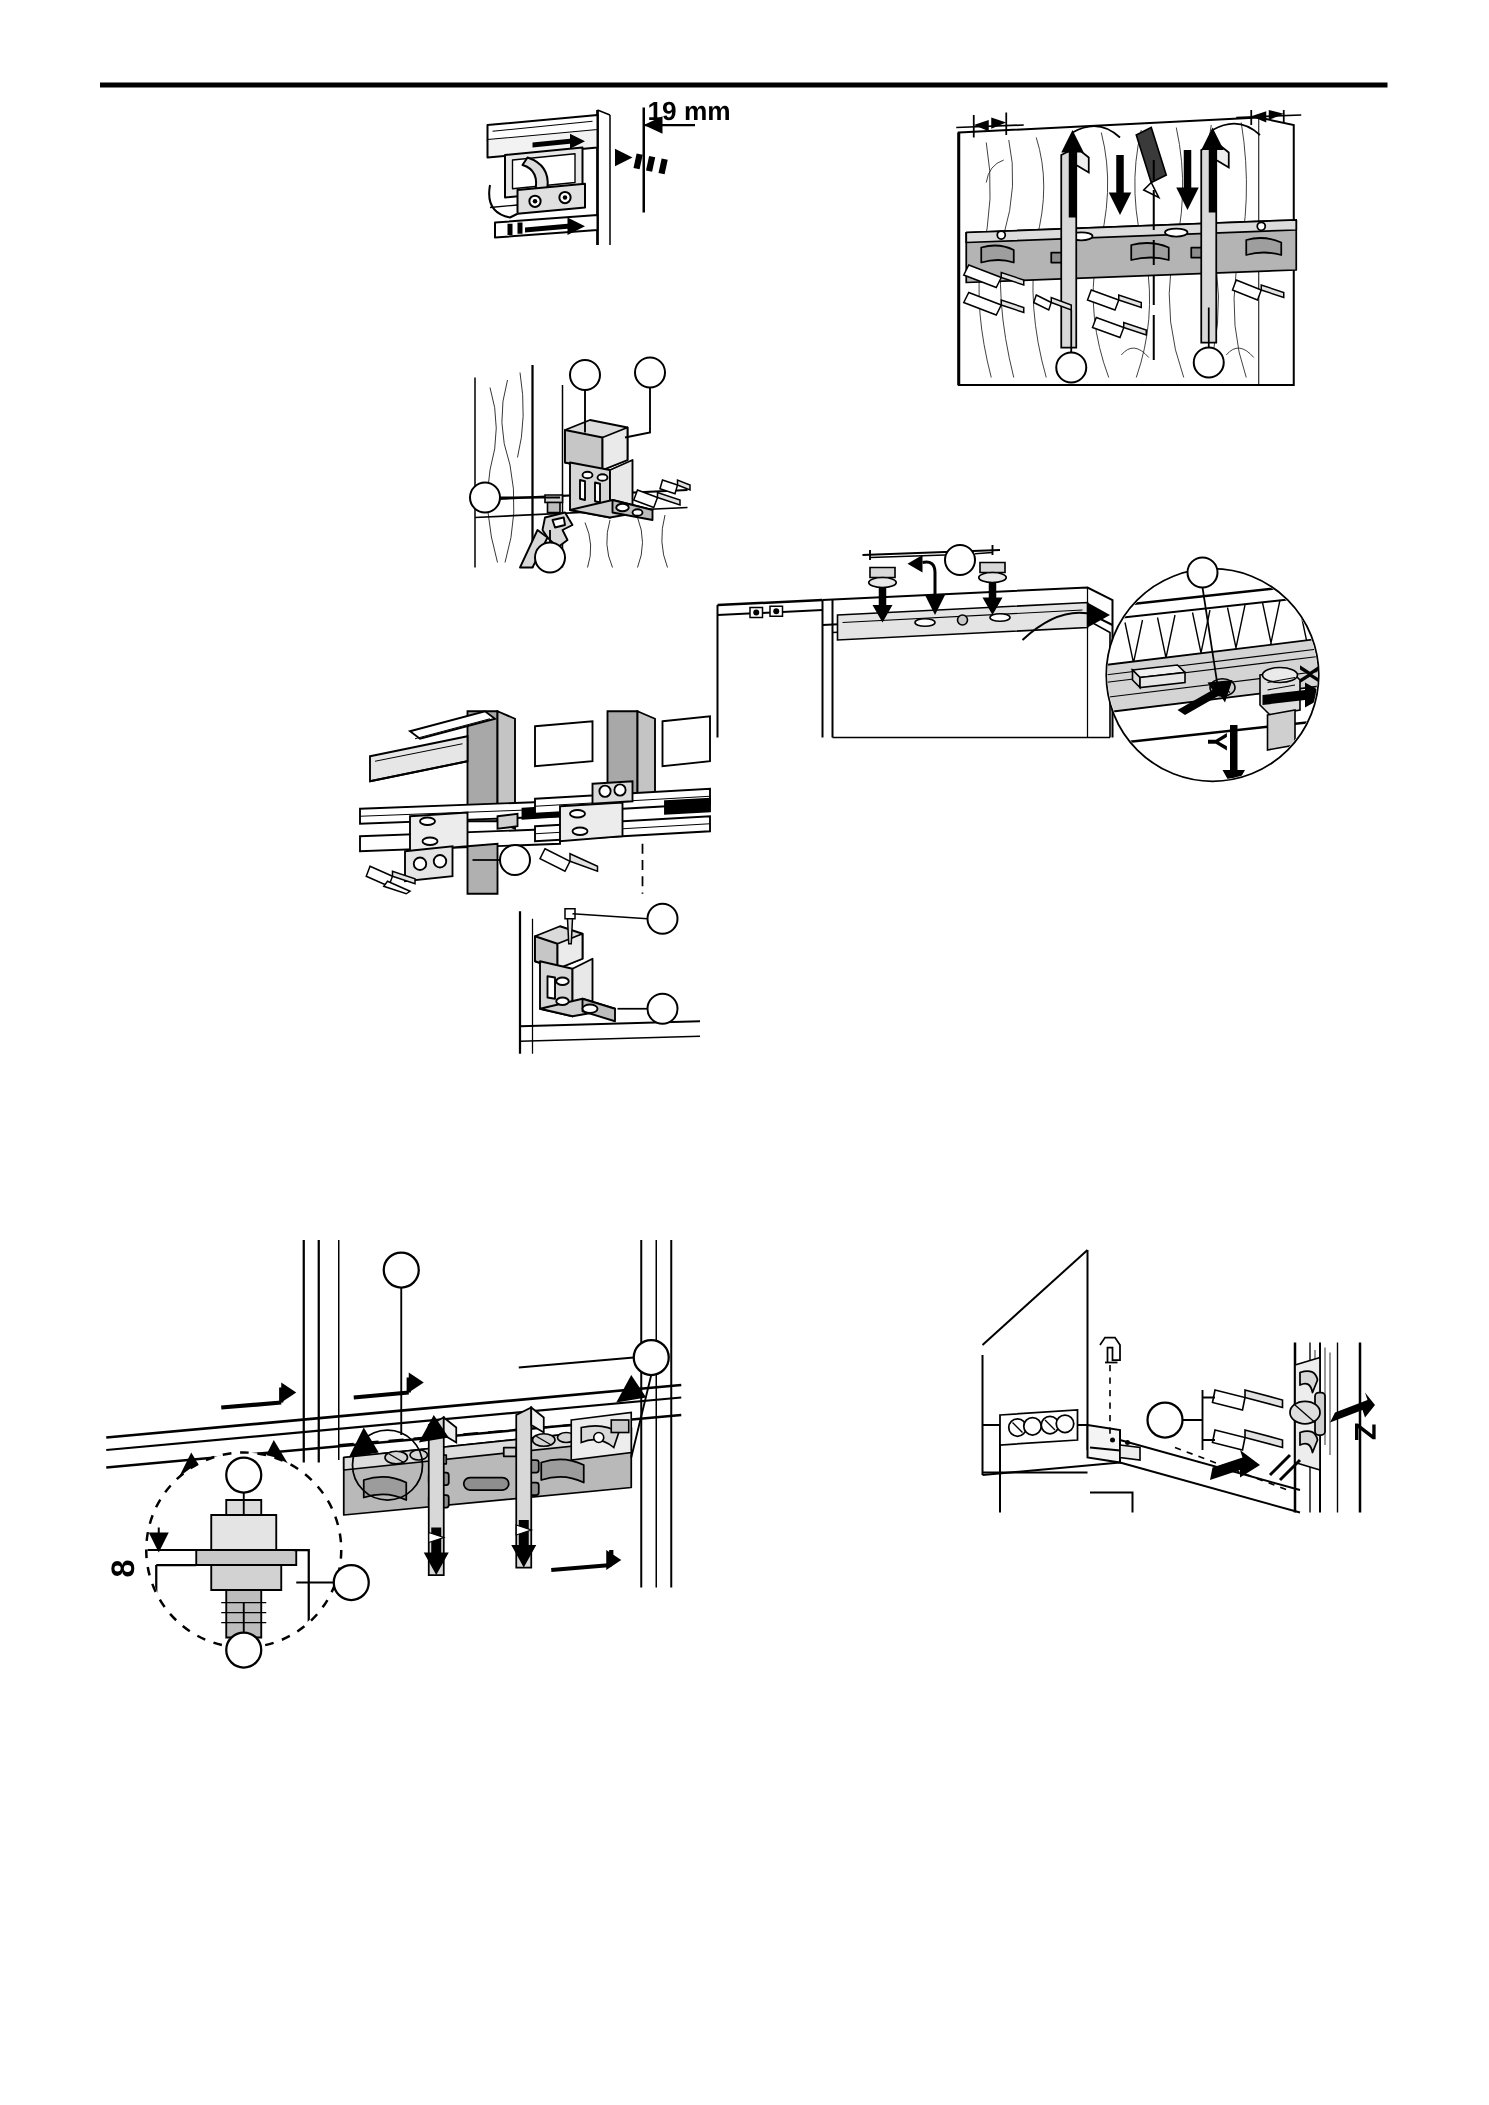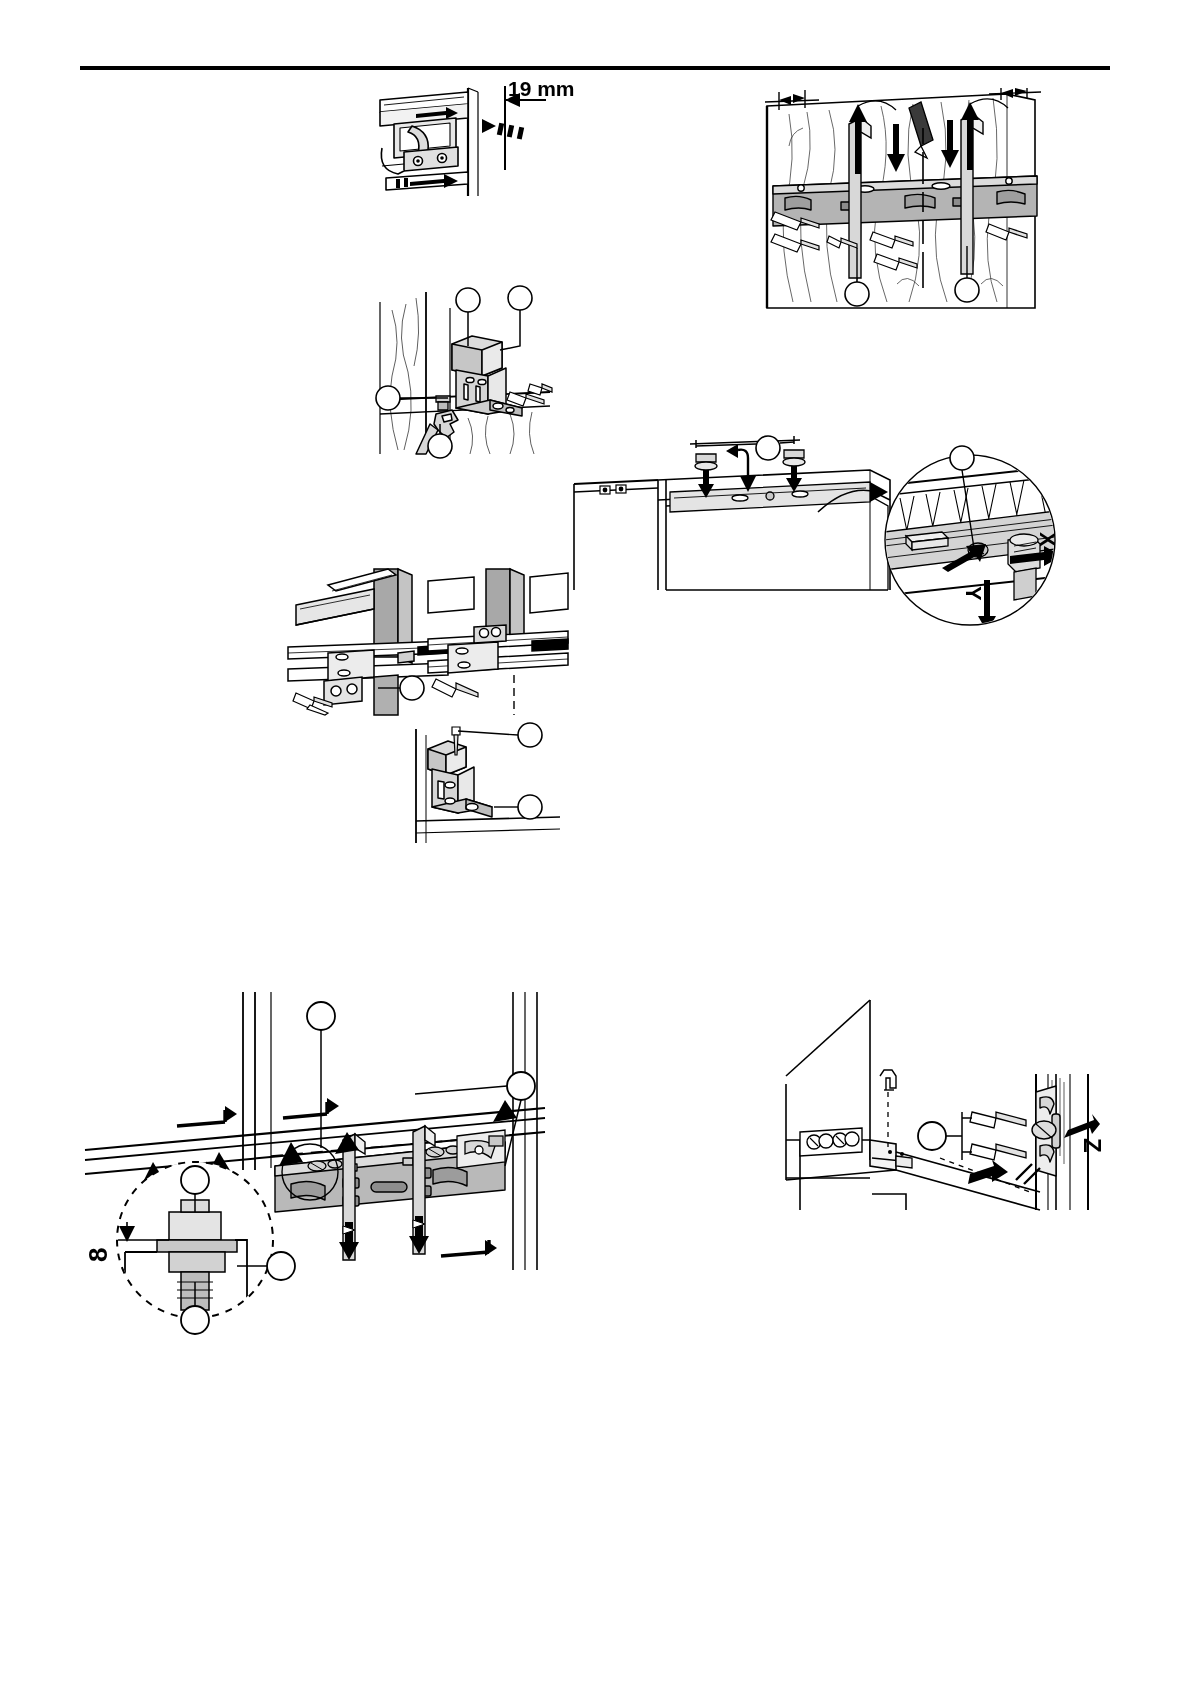--- a/index.html
+++ b/index.html
@@ -41,21 +41,21 @@
     fill: #000;
   }
 </style>
 </head>
 <body>
 
 <div class="page">
 
   <div class="header-rule"></div>
 
-  <div class="fig" style="left:360px; top:78px;text-align:center;">
+  <div class="fig" style="left:370px; top:78px;text-align:center;">
     <svg width="220" height="120" viewBox="0 0 220 120">
       <g fill="none" stroke="#000" stroke-width="1.6" stroke-linejoin="round">
 
         <path d="M108 10 L108 118" stroke-width="2.2"></path>
         <path d="M118 14 L118 118" stroke-width="1.2"></path>
         <path d="M108 10 L118 14" stroke-width="1.2"></path>
 
         <path d="M20 22 L108 14 L108 26 L20 34 Z" fill="#fff"></path>
         <path d="M24 27 L104 19" stroke-width="0.9"></path>
         <path d="M20 34 L20 48 L108 40 L108 26" fill="#f2f2f2"></path>

